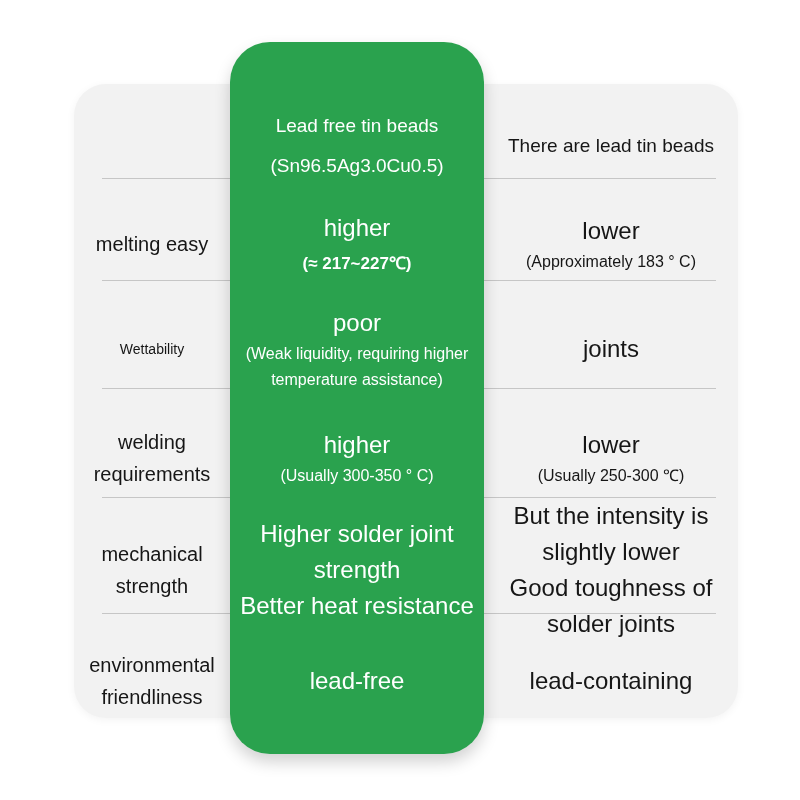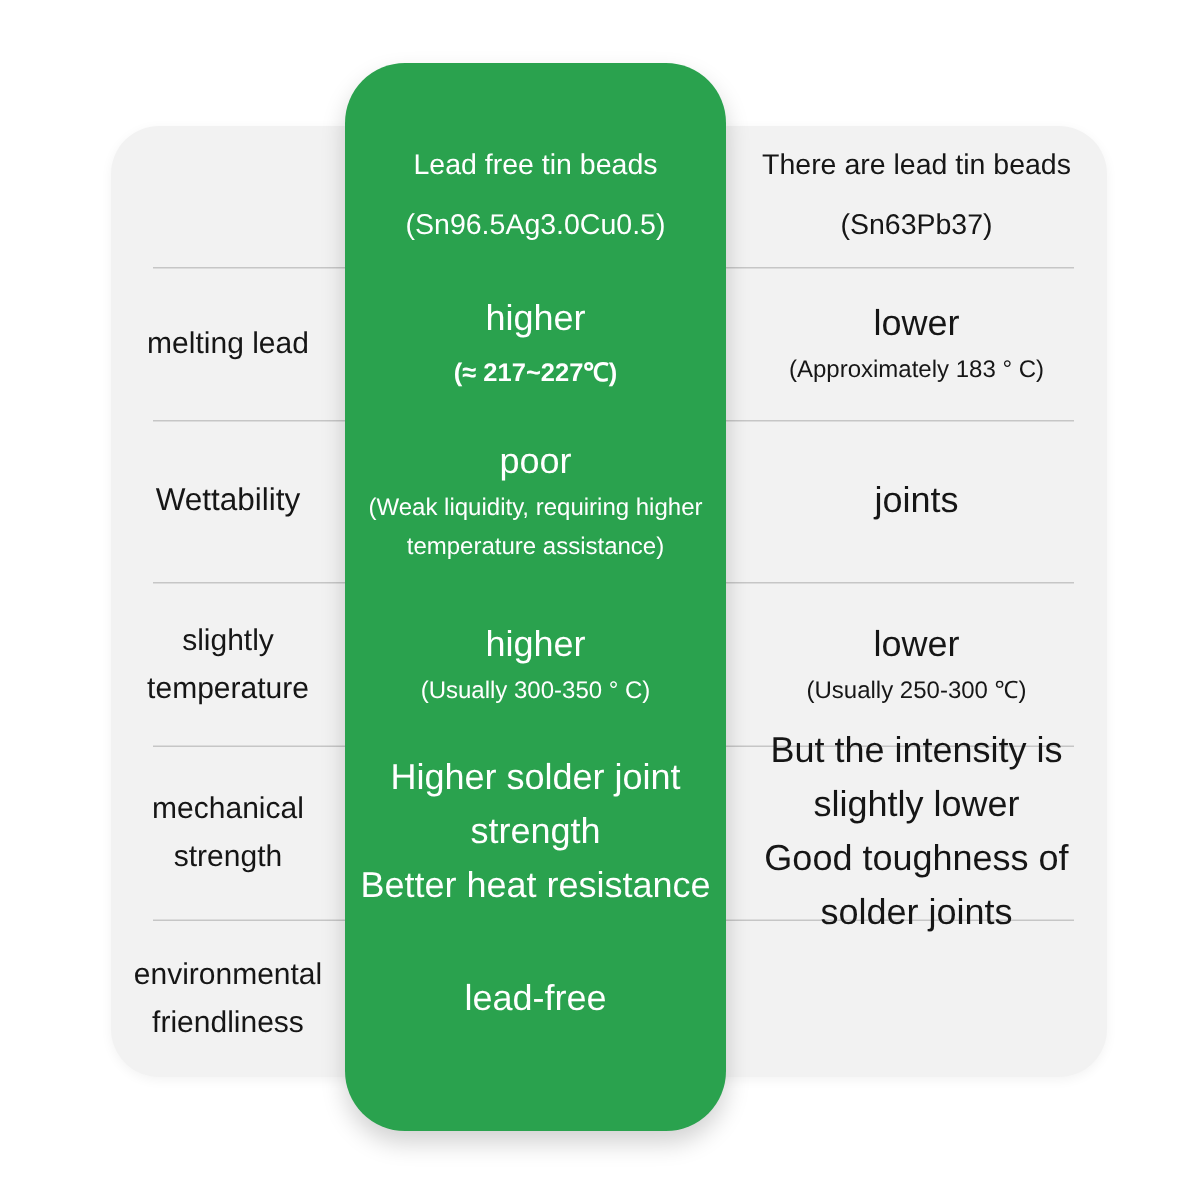--- a/index.html
+++ b/index.html
@@ -7,41 +7,41 @@
   .stage{position:relative;width:800px;height:800px;overflow:hidden;}
 
   .panel{position:absolute;left:74px;top:84px;width:664px;height:634px;
          background:#f2f2f2;border-radius:32px;box-shadow:0 2px 8px rgba(0,0,0,0.05);}
   .divider{position:absolute;left:102px;width:614px;height:1px;background:#c6c6c6;}
   .d1{top:178px}.d2{top:280px}.d3{top:388px}.d4{top:497px}.d5{top:613px}
 
   .green-col{position:absolute;left:230px;top:42px;width:254px;height:712px;
              background:#2aa24e;border-radius:40px;box-shadow:0 8px 16px rgba(0,0,0,0.18);}
 
-  .grid{position:absolute;left:74px;top:84px;width:664px;height:634px;display:grid;
+  .grid{position:absolute;left:74px;top:99px;width:664px;height:634px;display:grid;
         grid-template-columns:156px 254px 254px;
         grid-template-rows:94px 102px 108px 109px 116px 105px;}
   .cell{display:flex;flex-direction:column;align-items:center;justify-content:center;
         text-align:center;line-height:1.55;}
   .mid{color:#ffffff;}
 
   
   .hdr{font-size:19px;line-height:2.1;}
 
   
   .lbl{font-size:20px;line-height:1.6;padding:0 8px;}
 
   
   .main{font-size:24px;line-height:1.5;}
   .sub{font-size:16px;line-height:1.6;}
 
   
   .r0 .mid .sub{font-size:17px;margin-top:4px;font-weight:bold;}
 
-  .r1 .lbl{font-size:21px;}
+  .r1 .lbl{font-size:14px;}
 </style>
 </head>
 <body>
 
 <div class="stage">
 
   <div class="panel"></div>
 
   <div class="divider d1"></div>
   <div class="divider d2"></div>
@@ -53,25 +53,24 @@
 
   <div class="grid">
 
     <div class="cell"></div>
     <div class="cell mid hdr">
       <div>Lead free tin beads</div>
       <div>(Sn96.5Ag3.0Cu0.5)</div>
     </div>
     <div class="cell rt hdr">
       <div>There are lead tin beads</div>
-      <div>(Sn63Pb37)</div>
     </div>
 
     <div class="cell r0">
-      <div class="lbl">melting lead</div>
+      <div class="lbl">melting easy</div>
     </div>
     <div class="cell mid r0">
       <div class="mid-wrap mid" style="display:contents">
         <div class="main">higher</div>
         <div class="sub">(≈ 217~227℃)</div>
       </div>
     </div>
     <div class="cell rt r0">
       <div class="main">lower</div>
       <div class="sub">(Approximately 183 ° C)</div>
@@ -82,21 +81,21 @@
     </div>
     <div class="cell mid r1">
       <div class="main">poor</div>
       <div class="sub">(Weak liquidity, requiring higher temperature assistance)</div>
     </div>
     <div class="cell rt r1">
       <div class="main">joints</div>
     </div>
 
     <div class="cell r2">
-      <div class="lbl">slightly temperature</div>
+      <div class="lbl">welding requirements</div>
     </div>
     <div class="cell mid r2">
       <div class="main">higher</div>
       <div class="sub">(Usually 300-350 ° C)</div>
     </div>
     <div class="cell rt r2">
       <div class="main">lower</div>
       <div class="sub">(Usually 250-300 ℃)</div>
     </div>
 
@@ -111,15 +110,18 @@
       <div class="main">But the intensity is slightly lower</div>
       <div class="main">Good toughness of solder joints</div>
     </div>
 
     <div class="cell r4">
       <div class="lbl">environmental friendliness</div>
     </div>
     <div class="cell mid r4">
       <div class="main">lead-free</div>
     </div>
+    <div class="cell rt r4">
+      <div class="main">lead-containing</div>
+    </div>
 
   </div>
 </div>
 
 </body></html>

